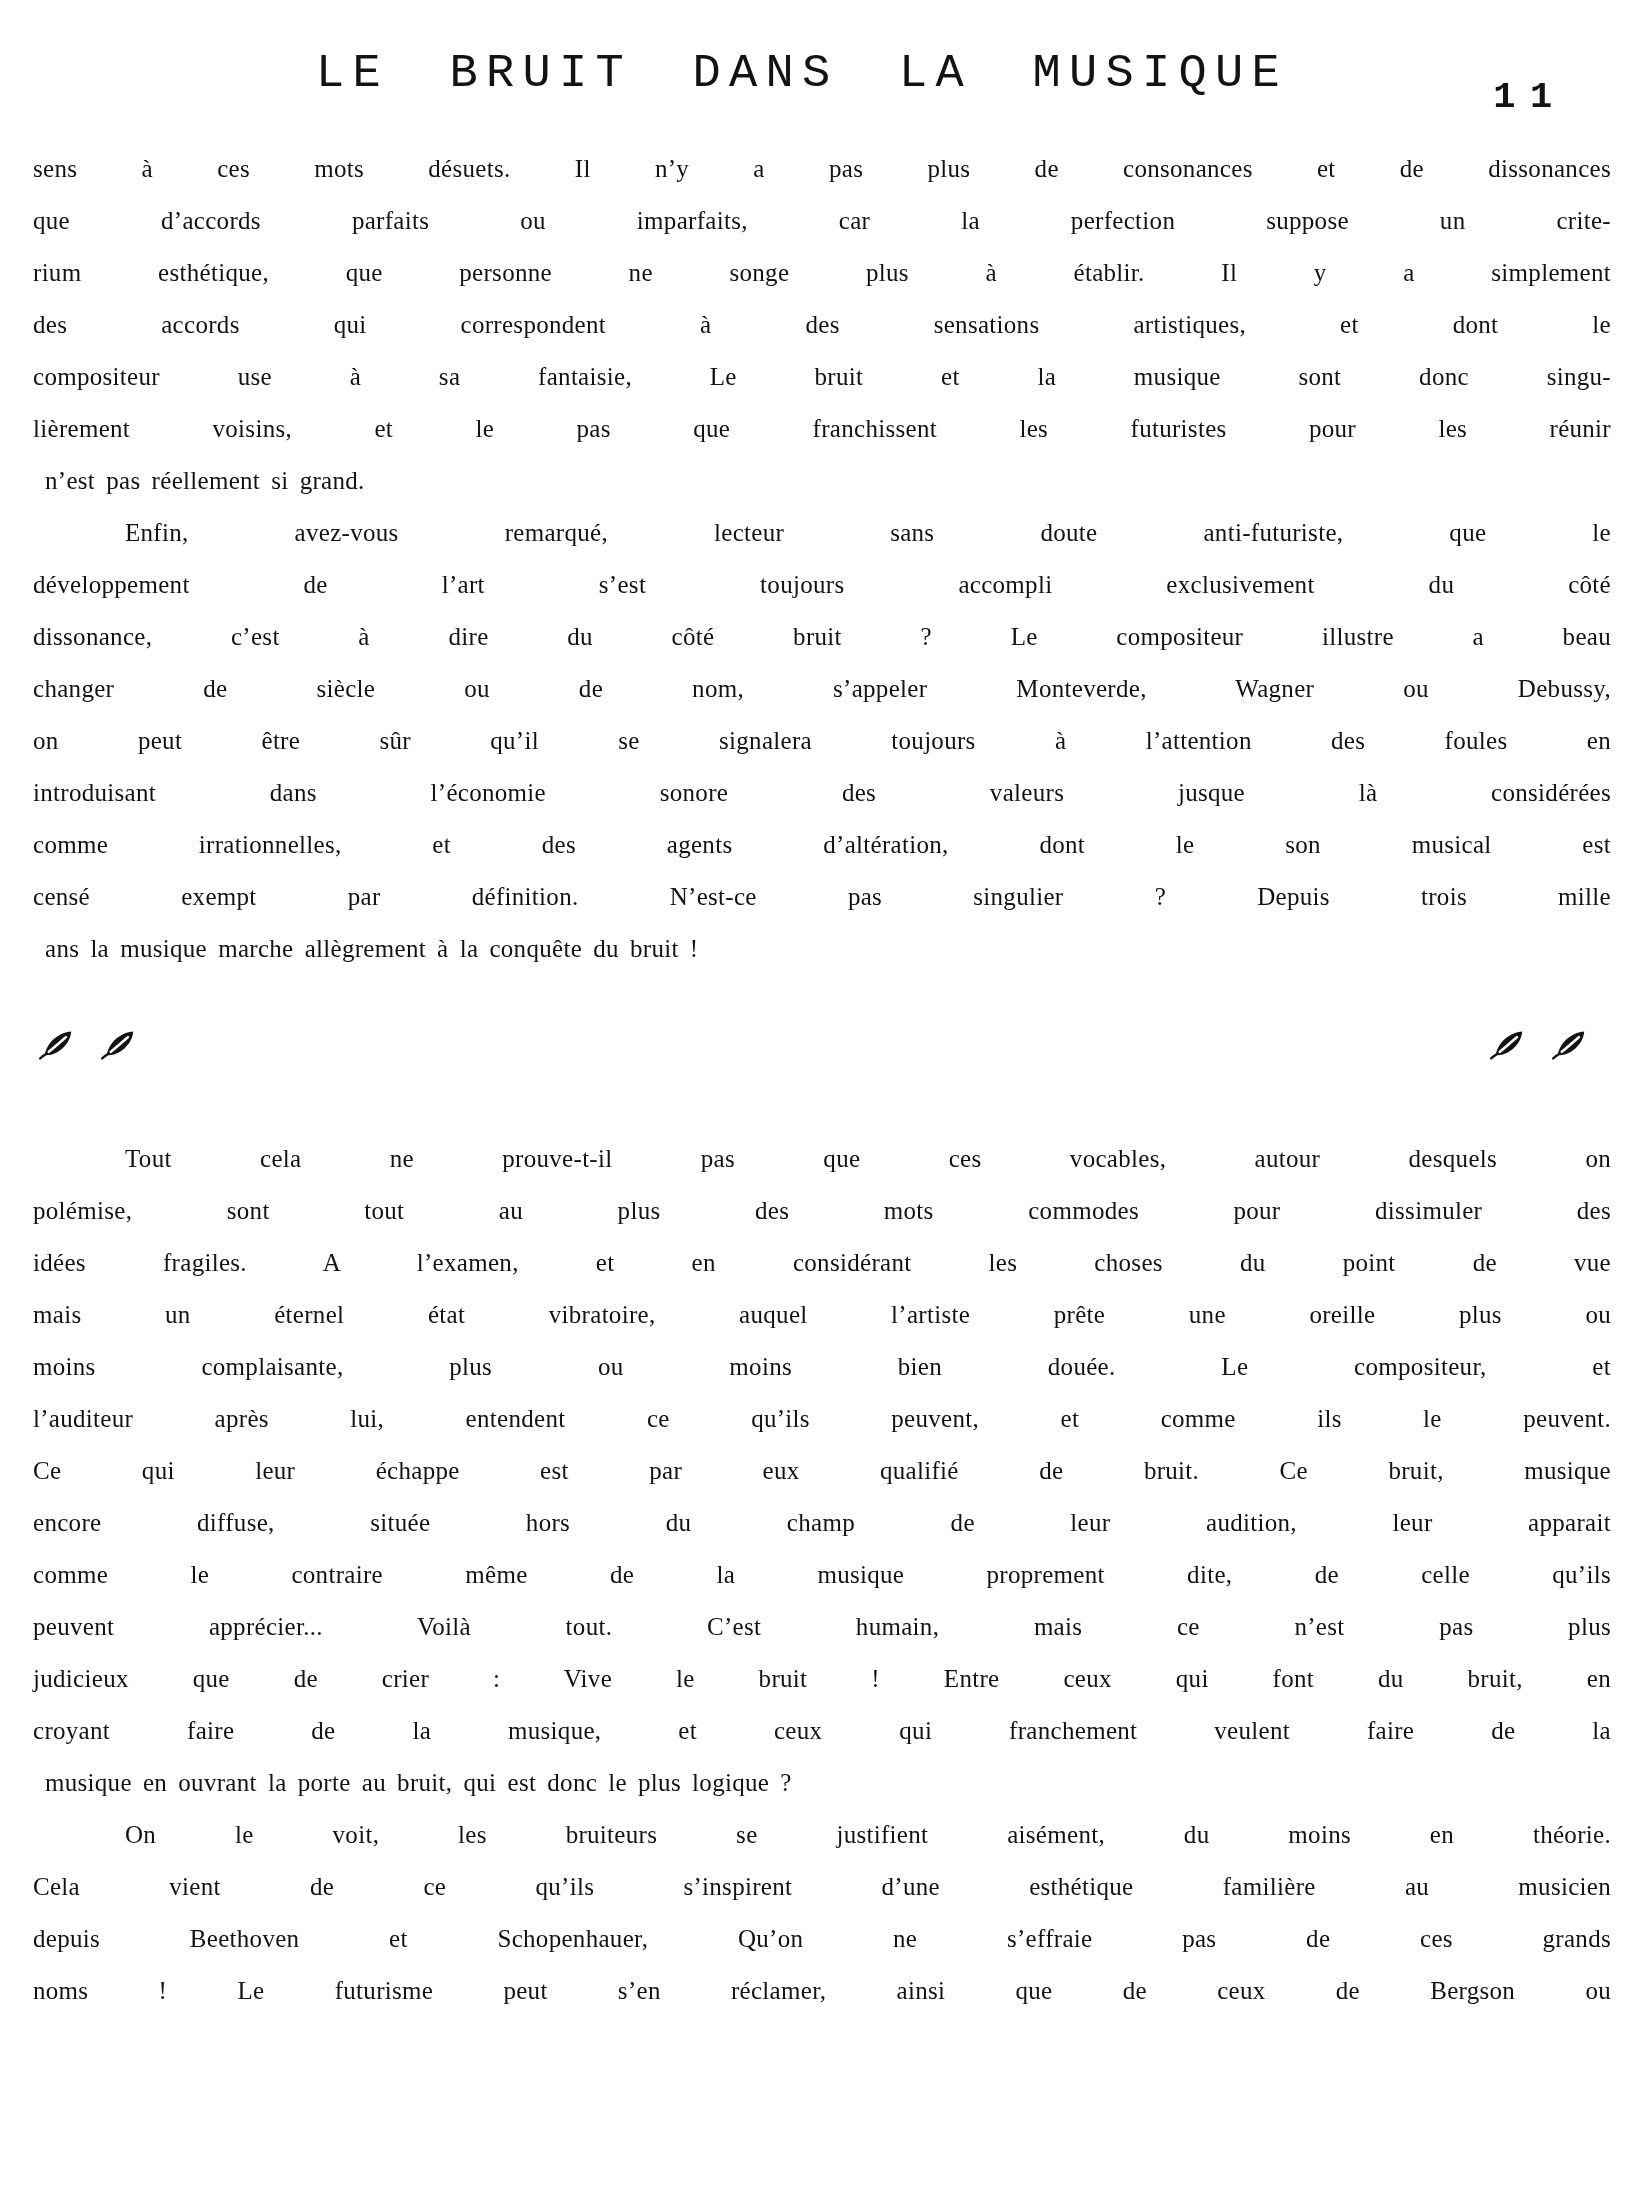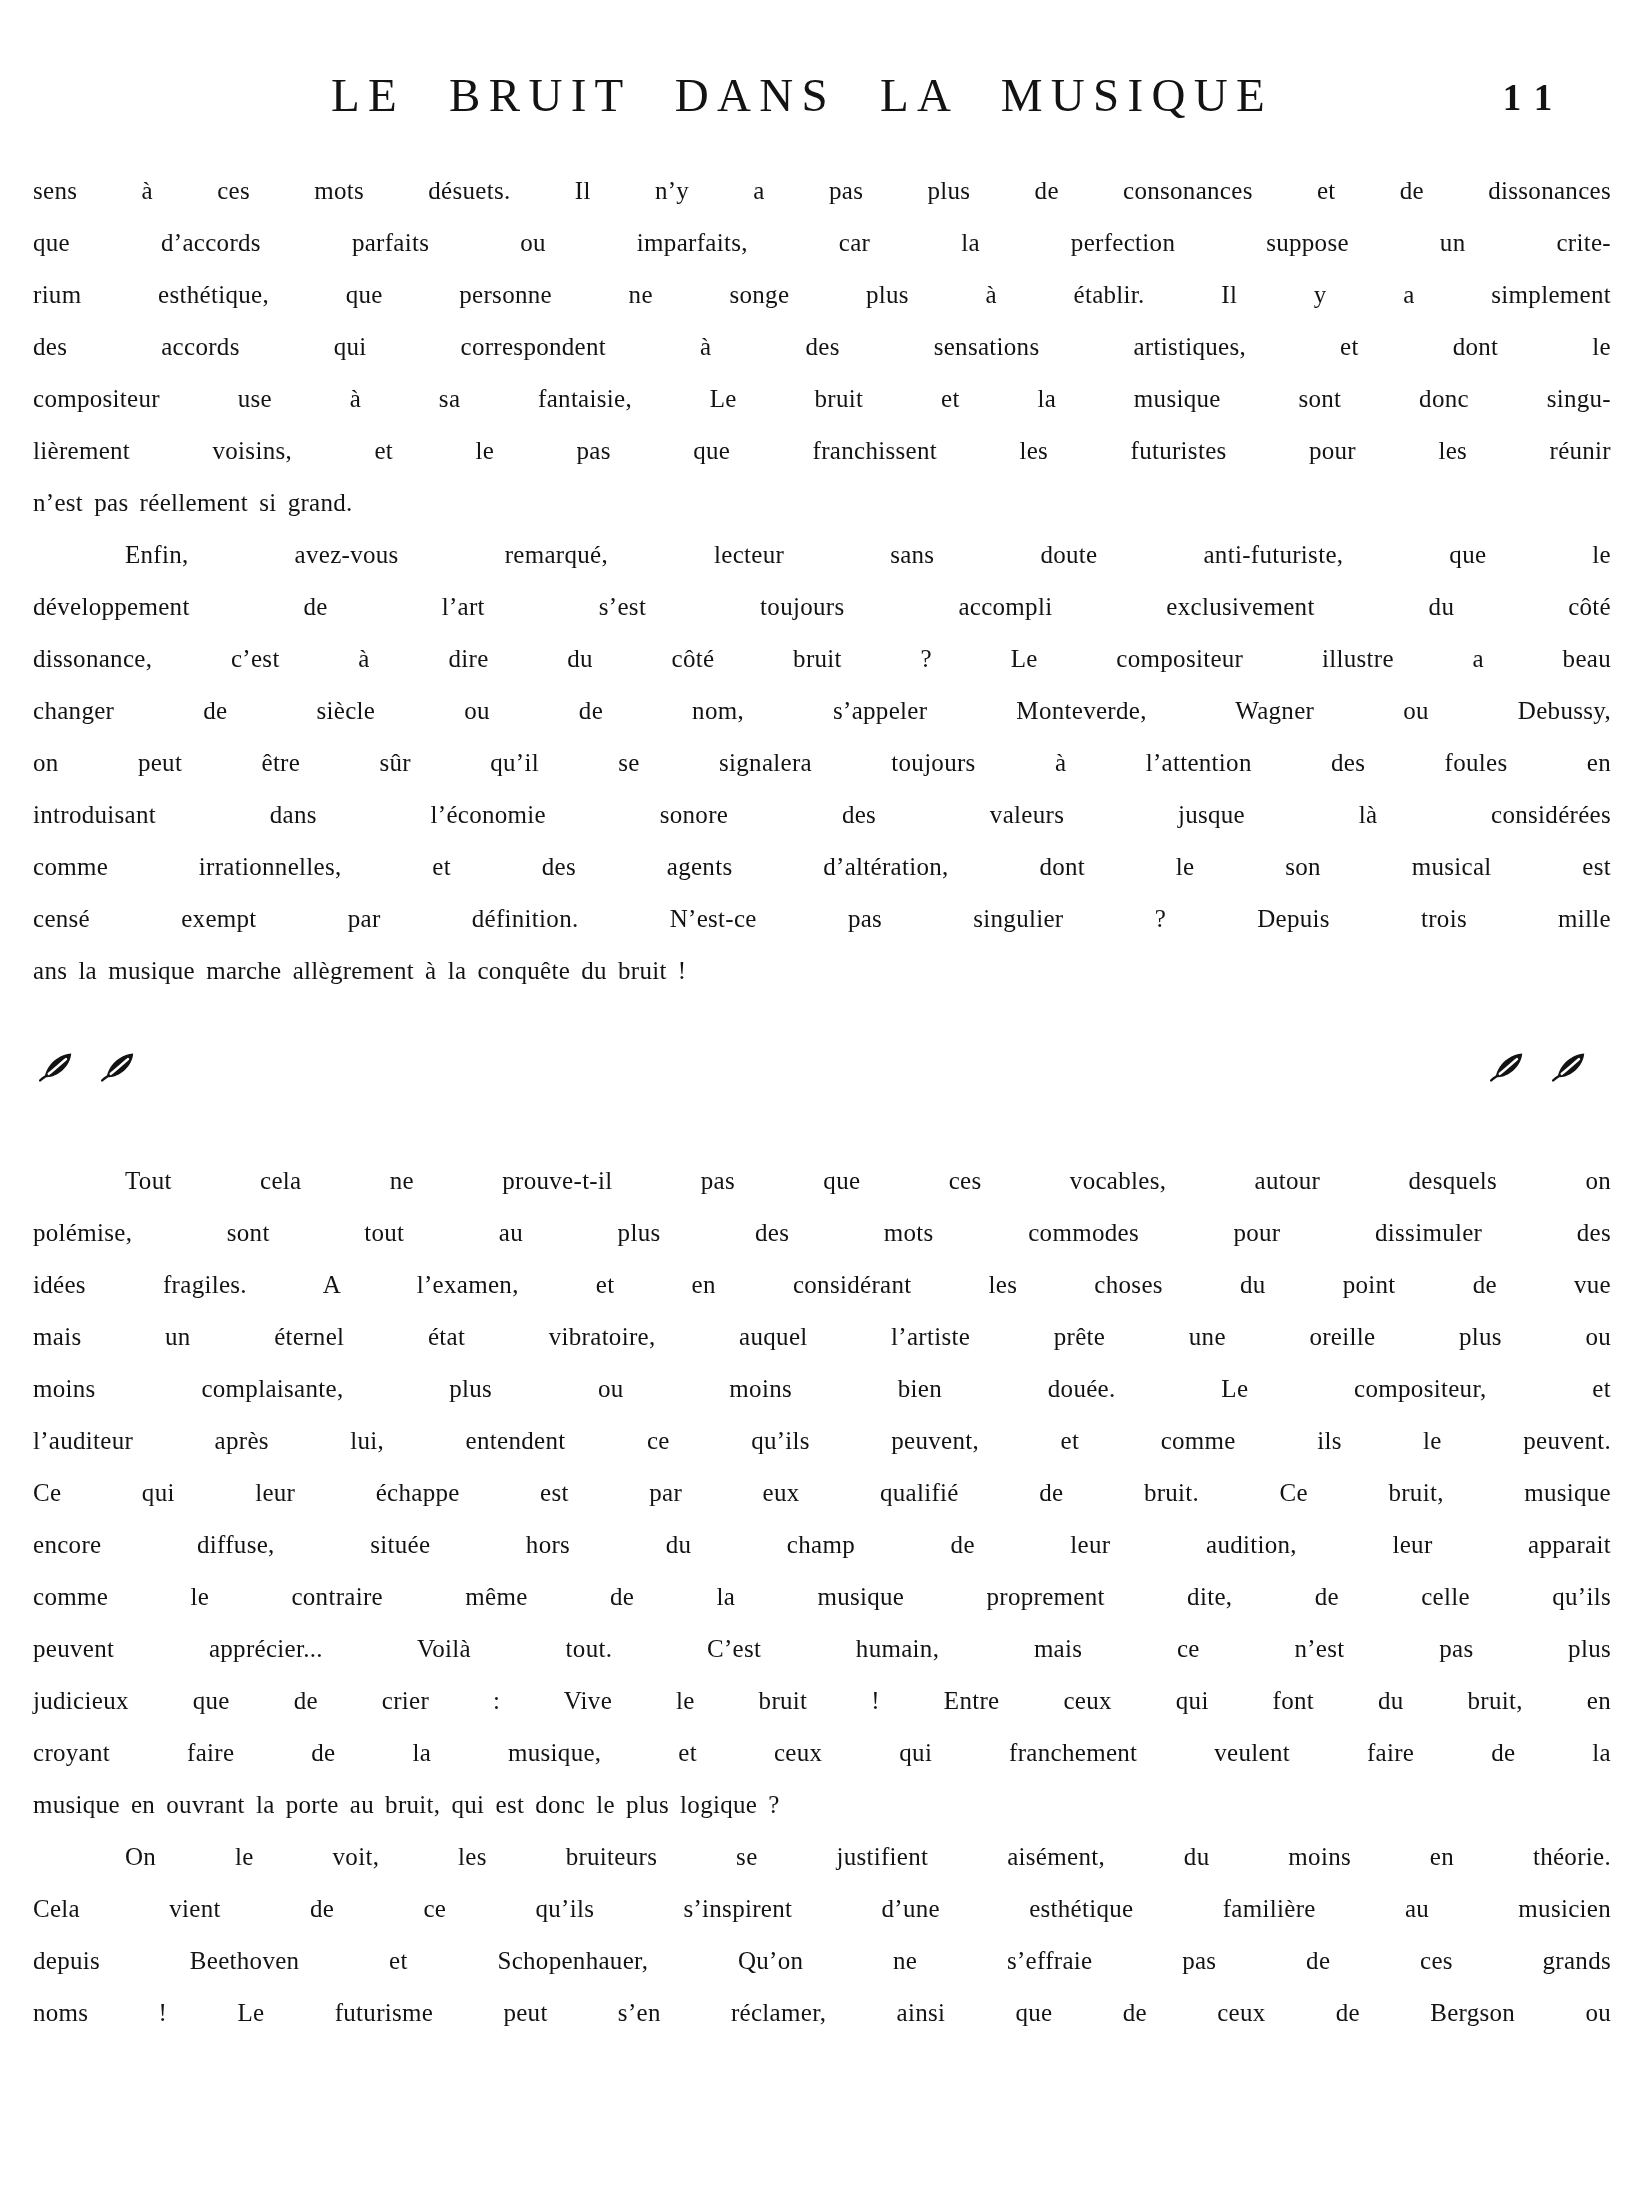--- a/index.html
+++ b/index.html
@@ -7,22 +7,23 @@
     width: 1648px;
     height: 2207px;
     background: #ffffff;
     color: #131313;
     font-family: "Liberation Serif", "DejaVu Serif", serif;
     overflow: hidden;
     position: relative;
   }
   .hdr {
     position: relative;
-    padding-top: 70px;
+    padding-top: 48px;
     height: 55px;
+    font-family: Liberation Mono, monospace;
   }
   .title {
     text-align: center;
     font-size: 47px;
     line-height: 51px;
     letter-spacing: 8.3px;
     word-spacing: 24px;
     white-space: nowrap;
     transform: translateX(-22px);
   }
@@ -45,20 +46,21 @@
     letter-spacing: 0.3px;
     white-space: normal;
   }
   .j {
     text-align: justify;
     text-align-last: justify;
   }
   .l {
     text-align: left;
     text-align-last: left;
+    margin-left: 12px;
   }
   .ind { text-indent: 92px; }
   .orn {
     display: flex;
     justify-content: space-between;
     align-items: center;
     margin: 48px 24px 68px 5.5px;
     height: 42px;
   }
   .orn-group {

